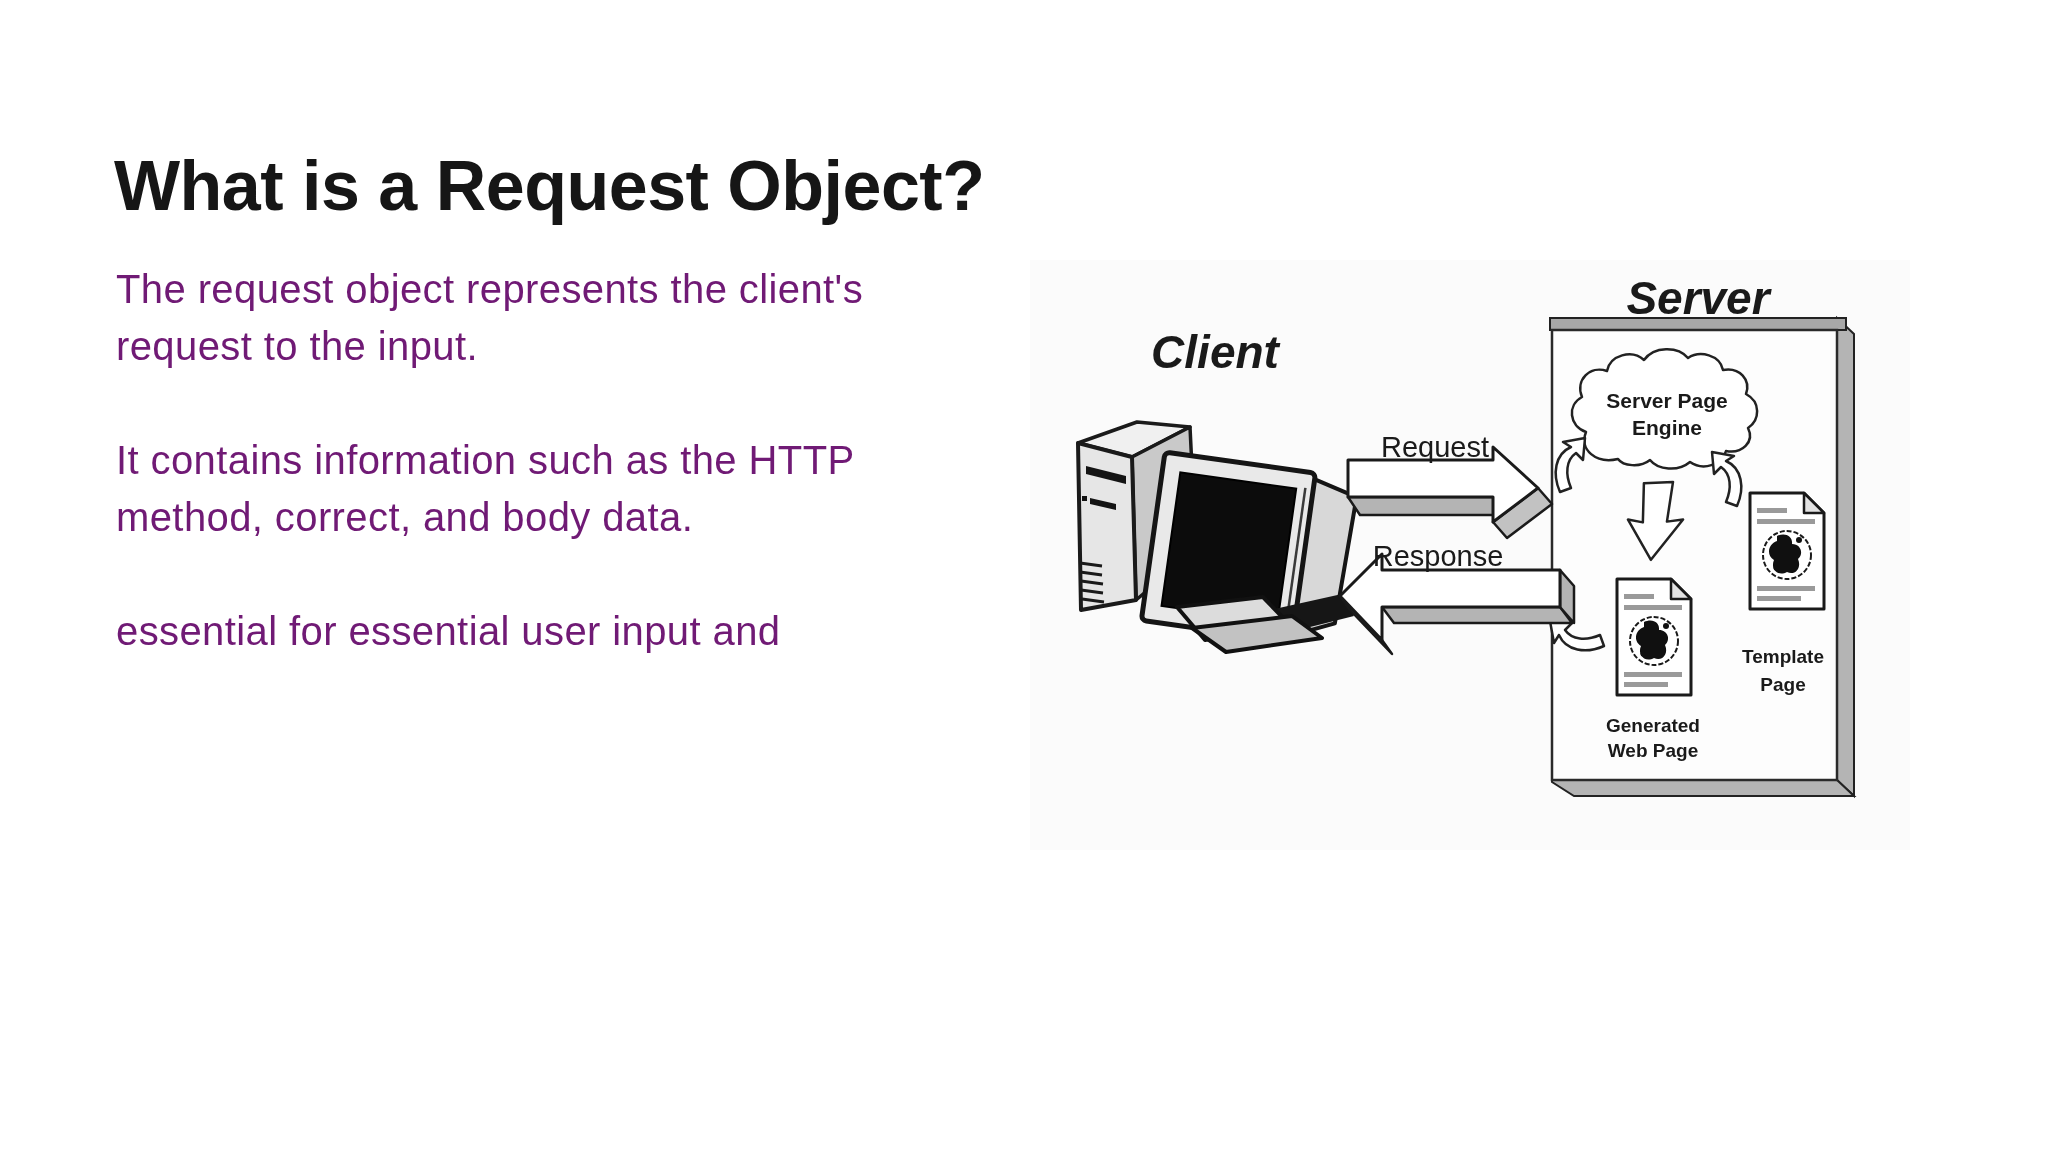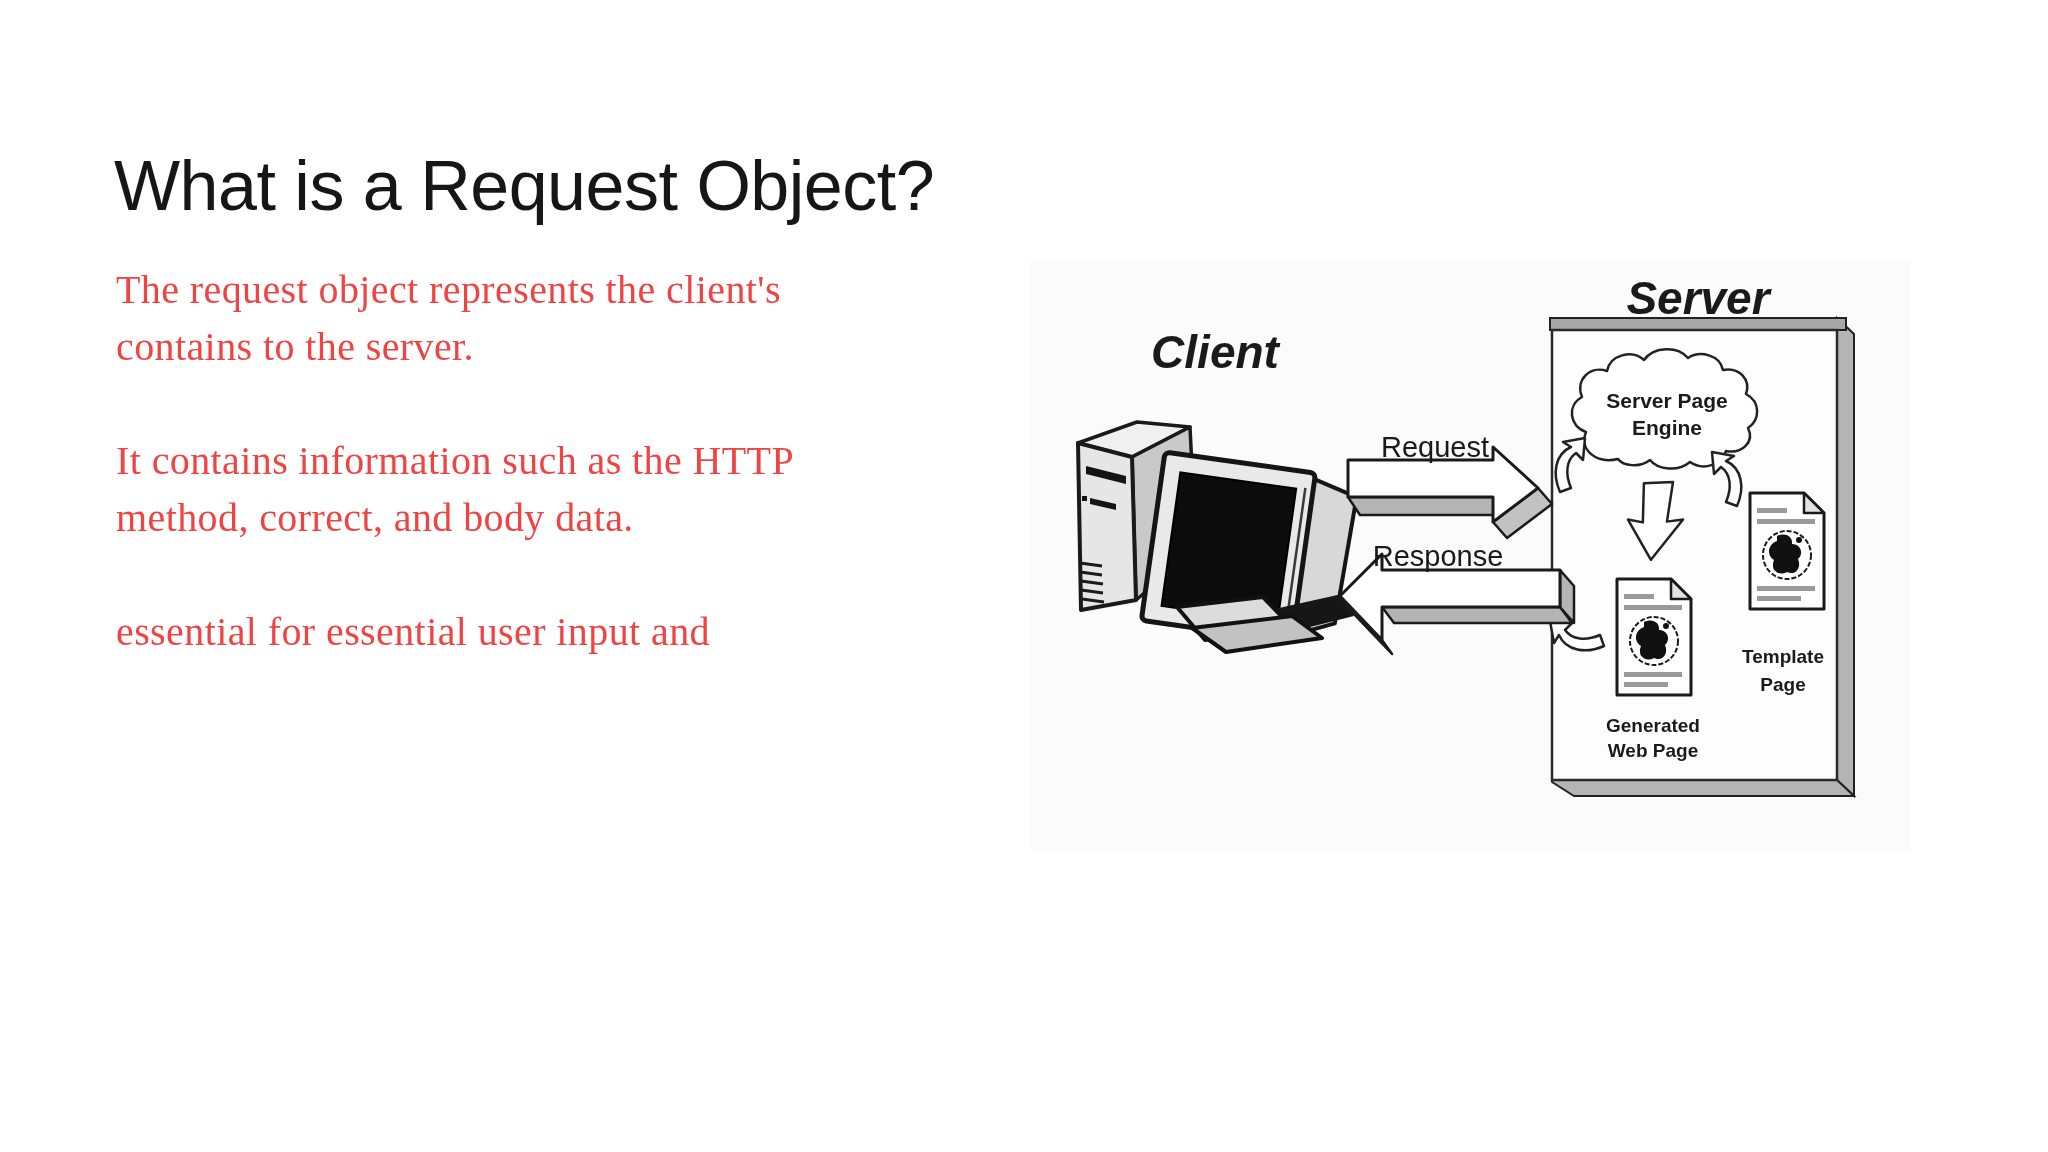--- a/index.html
+++ b/index.html
@@ -11,34 +11,33 @@
     overflow: hidden;
     font-family: "Liberation Sans", sans-serif;
     color: #1b1b1b;
   }
   .title {
     position: absolute;
     left: 114px;
     top: 100px;
     font-size: 70px;
     line-height: 78px;
-    font-weight: normal;
+    font-weight: bold;
     letter-spacing: -0.5px;
     color: #161616;
     white-space: nowrap;
   }
   .body-text {
     position: absolute;
     left: 116px;
     top: 261px;
     font-size: 40px;
     line-height: 57px;
     letter-spacing: 0.4px;
-    color: #ef4444;
-    font-family: Liberation Serif, serif;
+    color: #701a75;
   }
   .body-text .para { margin: 0 0 57px 0; }
   .body-text .line { white-space: nowrap; }
   .diagram {
     position: absolute;
     left: 1030px;
     top: 260px;
     width: 880px;
     height: 590px;
     background: #fbfbfb;
@@ -52,21 +51,21 @@
 </head>
 <body>
 
 <div class="slide">
 
   <h1 class="title">What is a Request Object?</h1>
 
   <div class="body-text">
     <div class="para">
       <div class="line">The request object represents the client's</div>
-      <div class="line">contains to the server.</div>
+      <div class="line">request to the input.</div>
     </div>
     <div class="para">
       <div class="line">It contains information such as the HTTP</div>
       <div class="line">method, correct, and body data.</div>
     </div>
     <div class="para">
       <div class="line">essential for essential user input and</div>
     </div>
   </div>
 

